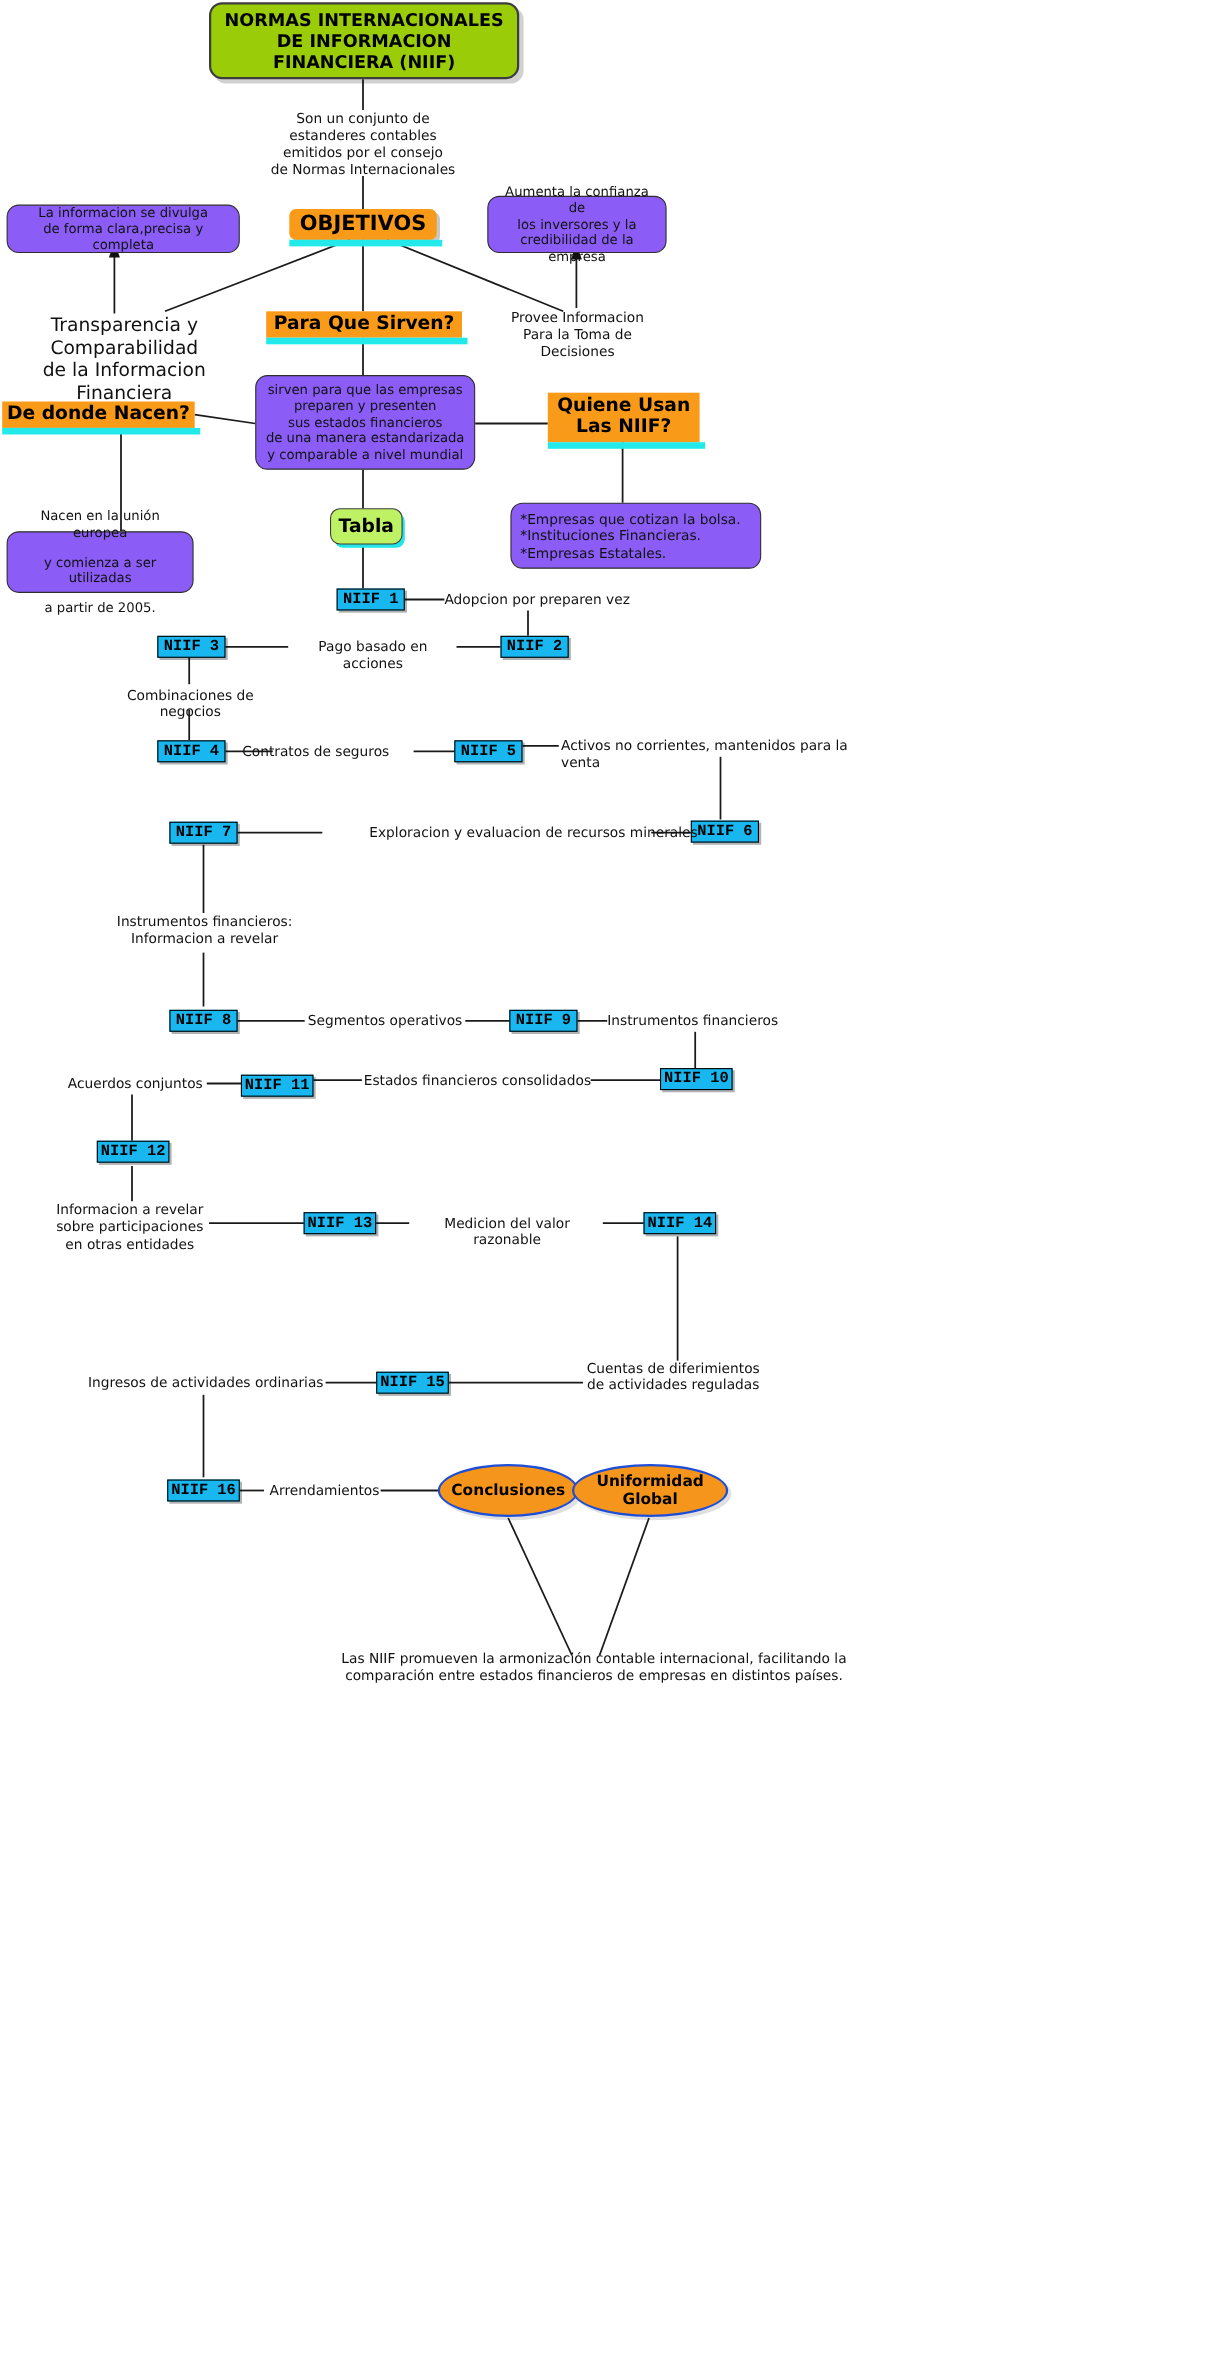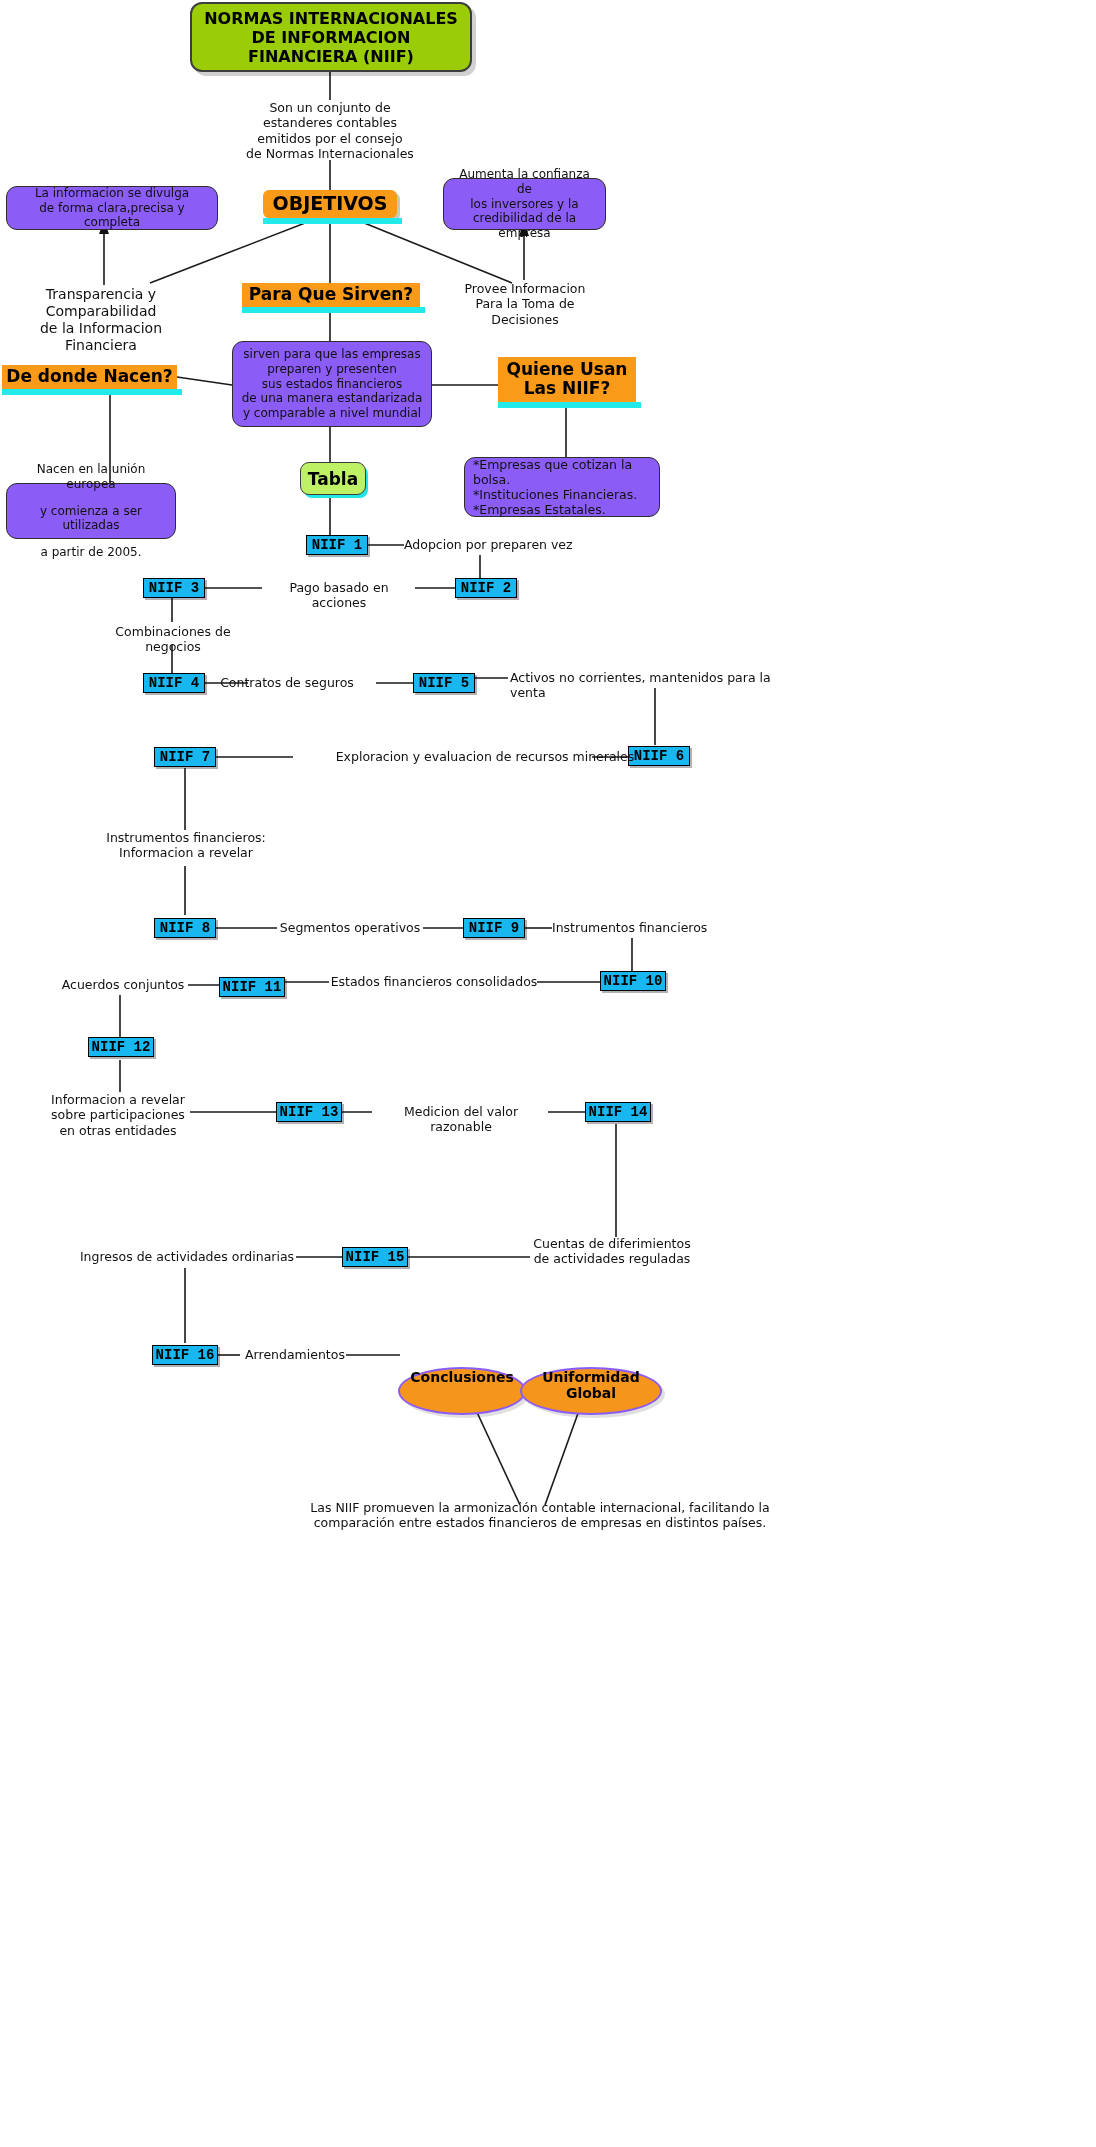--- a/index.html
+++ b/index.html
@@ -50,25 +50,24 @@
     display:flex;align-items:center;justify-content:center;
     font-family:Liberation Mono, monospace;font-size:14px;
     box-shadow:2px 2px 0 rgba(0,0,0,.30);
   }
 
   
   .n-text{color:#111;text-align:center;line-height:1.22;}
 
   
   .n-ellipse{
-    background:#f6951c;border:2px solid #8b5cf6;border-radius:50%;
+    background:#f6951c;border:2px solid #1d4ed8;border-radius:50%;
     color:#000;font-weight:bold;text-align:center;
-    display:flex;justify-content:center;
+    display:flex;align-items:center;justify-content:center;
     box-shadow:3px 3px 0 rgba(0,0,0,.12);
-    margin-top:36px;
   }
 
   .ctr{display:flex;align-items:center;justify-content:center;}
 </style>
 </head>
 <body>
 
 <svg id="map" viewBox="0 0 1096 2147">
 
   <line class="edge" x1="330" y1="72" x2="330" y2="100"></line>
@@ -178,21 +177,21 @@
   <span>La informacion se divulga</span>
   <span>de forma clara,precisa y completa</span>
 </div>
 
 <div class="node n-box" style="left:443px;top:178px;width:163px;height:52px;font-size:12px;padding:4px 6px;flex-direction:column;">
   <span>Aumenta la confianza de</span>
   <span>los inversores y la</span>
   <span>credibilidad de la empresa</span>
 </div>
 
-<div class="node n-text" style="left:3px;top:286px;width:196px;font-size:14px;">
+<div class="node n-text" style="left:15px;top:286px;width:196px;font-size:17px;">
   <div>Transparencia y Comparabilidad</div>
   <div>de la Informacion Financiera</div>
 </div>
 
 <div class="node n-text" style="left:461px;top:281px;width:128px;font-size:12.5px;">
   <div>Provee Informacion</div>
   <div>Para la Toma de</div>
   <div>Decisiones</div>
 </div>
 
@@ -216,21 +215,21 @@
   <span>Nacen en la unión europea</span>
   <span>y comienza a ser utilizadas</span>
   <span>a partir de 2005.</span>
 </div>
 
 <div class="node n-orange" style="left:498px;top:357px;width:138px;height:45px;font-size:17px;padding-top:3px;">
   <span style="display:block;">Quiene Usan</span>
   <span style="display:block;">Las NIIF?</span>
 </div>
 
-<div class="node n-box left" style="left:464px;top:457px;width:196px;height:60px;font-size:12.5px;padding:5px 8px;flex-direction:column;align-items:flex-start;justify-content:center;">
+<div class="node n-box left" style="left:464px;top:457px;width:228px;height:60px;font-size:12.5px;padding:5px 8px;flex-direction:column;align-items:flex-start;justify-content:center;">
   <span>*Empresas que cotizan la bolsa.</span>
   <span>*Instituciones Financieras.</span>
   <span>*Empresas Estatales.</span>
 </div>
 
 <div class="node" style="left:300px;top:462px;width:66px;height:34px;">
   <div class="cyanshadow" style="left:4px;top:4px;width:64px;height:32px;"></div>
   <div class="n-green-sm ctr" style="position:absolute;left:0;top:0;width:64px;height:31px;font-size:17px;">
     <span>Tabla</span>
   </div>

